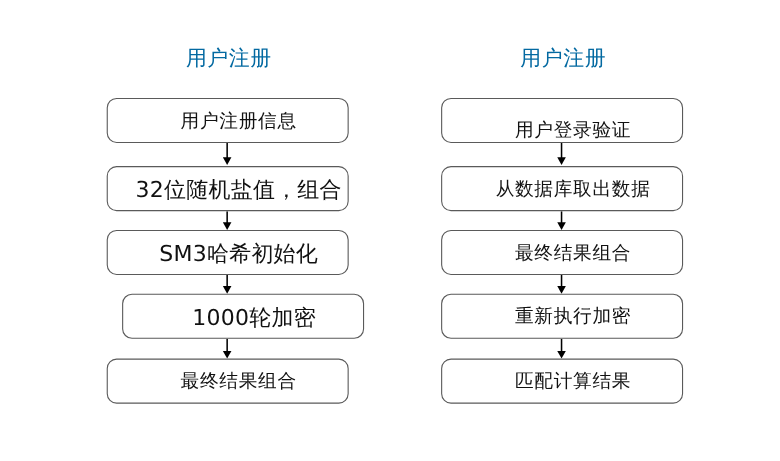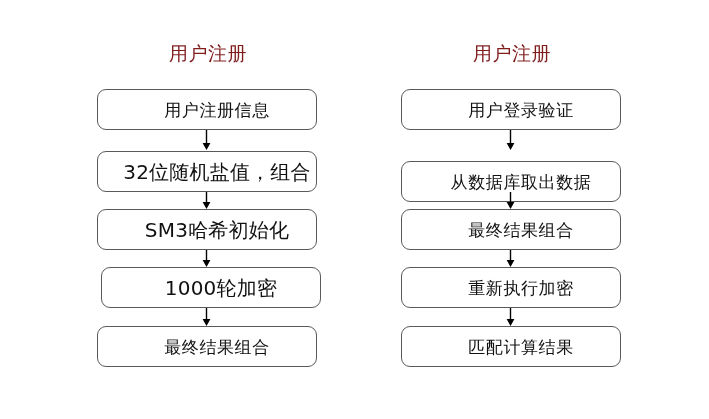--- a/index.html
+++ b/index.html
@@ -28,21 +28,21 @@
     width: 222px;
   }
 
   .col-title {
     position: absolute;
     width: 222px;
     text-align: center;
     font-family: "DejaVu Serif", "Liberation Serif", serif;
     font-size: 19px;
     line-height: 22px;
-    color: #7f1d1d;
+    color: #0369a1;
     letter-spacing: 0.5px;
     white-space: nowrap;
   }
 
   .node {
     position: absolute;
     width: 220px;
     height: 41px;
     box-sizing: border-box;
     border: 1px solid #5a5a5a;
@@ -116,52 +116,52 @@
       <span class="node-label sans">SM3哈希初始化</span>
     </div>
 
     <div class="connector" style="top:250px; left:103px;">
       <svg width="13" height="18" viewBox="0 0 13 18">
         <line x1="6.5" y1="0" x2="6.5" y2="11" stroke="#000000" stroke-width="1.4"></line>
         <polygon points="6.5,17 2.6,10 10.4,10" fill="#000000"></polygon>
       </svg>
     </div>
 
-    <div class="node" style="top:267px; left:4px;">
+    <div class="node" style="top:267px; left:14px;">
       <span class="node-label sans">1000轮加密</span>
     </div>
 
     <div class="connector" style="top:308px; left:103px;">
       <svg width="13" height="19" viewBox="0 0 13 19">
         <line x1="6.5" y1="0" x2="6.5" y2="12" stroke="#000000" stroke-width="1.4"></line>
         <polygon points="6.5,18 2.6,11 10.4,11" fill="#000000"></polygon>
       </svg>
     </div>
 
     <div class="node" style="top:326px; left:0px;">
       <span class="node-label">最终结果组合</span>
     </div>
   </div>
 
   <div class="column" style="left:401px;">
 
     <div class="col-title" style="top:42px;">用户注册</div>
 
-    <div class="node" style="top:89px; left:0px;">
+    <div class="node" style="top:89px; left:0px;align-items:flex-end;">
       <span class="node-label">用户登录验证</span>
     </div>
 
     <div class="connector" style="top:130px; left:103px;">
       <svg width="13" height="21" viewBox="0 0 13 21">
         <line x1="6.5" y1="0" x2="6.5" y2="14" stroke="#000000" stroke-width="1.4"></line>
         <polygon points="6.5,20 2.6,13 10.4,13" fill="#000000"></polygon>
       </svg>
     </div>
 
-    <div class="node" style="top:151px; left:0px;margin-top:10px;">
+    <div class="node" style="top:151px; left:0px;">
       <span class="node-label">从数据库取出数据</span>
     </div>
 
     <div class="connector" style="top:192px; left:103px;">
       <svg width="13" height="18" viewBox="0 0 13 18">
         <line x1="6.5" y1="0" x2="6.5" y2="11" stroke="#000000" stroke-width="1.4"></line>
         <polygon points="6.5,17 2.6,10 10.4,10" fill="#000000"></polygon>
       </svg>
     </div>
 

